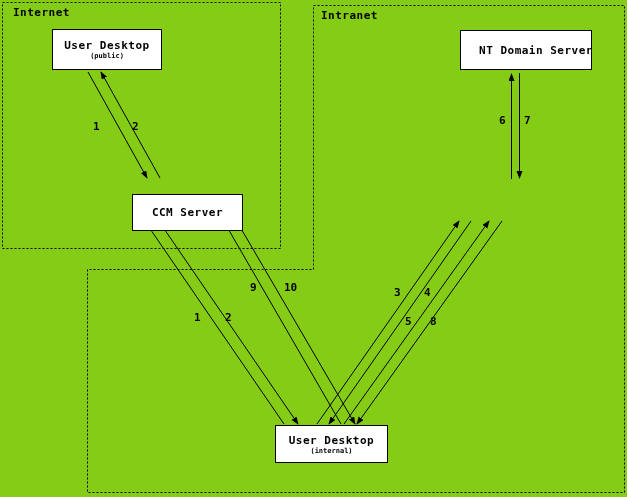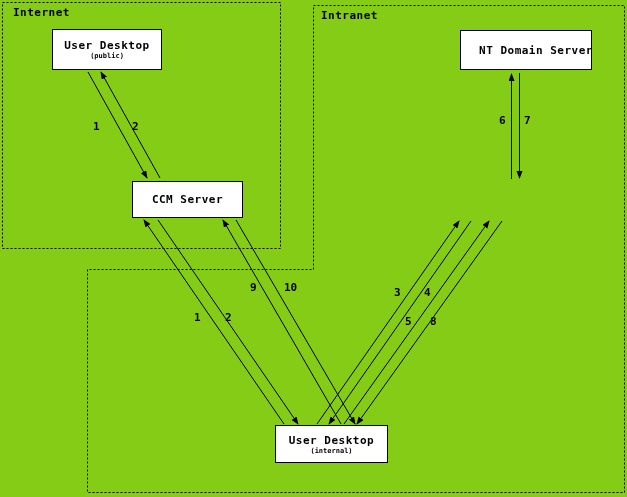--- a/index.html
+++ b/index.html
@@ -45,21 +45,21 @@
     white-space: nowrap;
   }
   .flow-num {
     position: absolute;
     font-size: 11px;
     font-weight: bold;
     white-space: nowrap;
   }
   
   #node-public   { left: 52px;  top: 29px;  width: 108px; height: 39px; }
-  #node-ccm      { left: 132px; top: 181px; width: 109px; height: 35px; }
+  #node-ccm      { left: 132px; top: 194px; width: 109px; height: 35px; }
   #node-nt       { left: 460px; top: 30px;  width: 110px; height: 38px; padding-left: 20px; }
   #node-iis      { left: 458px; top: 181px; width: 112px; height: 36px; }
   #node-internal { left: 275px; top: 425px; width: 111px; height: 36px; }
   
   #lbl-internet { left: 13px;  top: 6px; }
   #lbl-intranet { left: 321px; top: 9px; }
   
   #num-pub-1 { left: 93px;  top: 120px; }
   #num-pub-2 { left: 132px; top: 120px; }
   #num-int-1 { left: 194px; top: 311px; }

